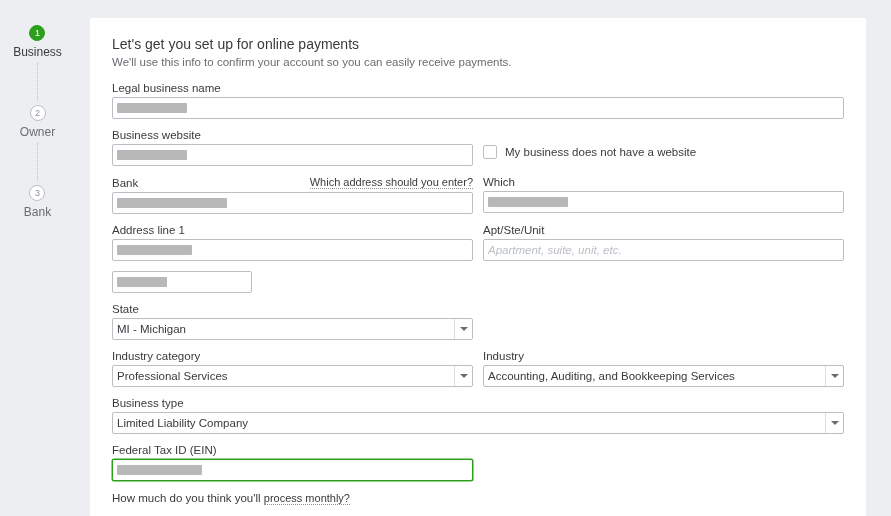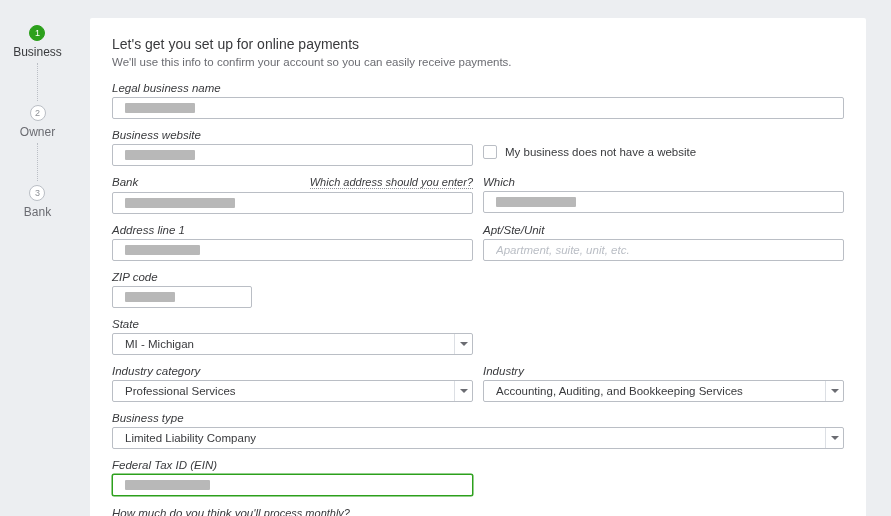--- a/index.html
+++ b/index.html
@@ -53,28 +53,28 @@
     background: #fff;
     flex: 1;
     padding: 18px 22px 20px 22px;
     border-radius: 2px;
   }
   .title { font-size: 14px; color: #393a3d; margin-bottom: 4px; }
   .subtitle { font-size: 11.5px; color: #6b6c72; margin-bottom: 14px; }
   .row { display: flex; gap: 10px; margin-bottom: 10px; }
   .col { flex: 1; display: flex; flex-direction: column; }
   .col.half { flex: 1; }
-  .label-row { display: flex; justify-content: space-between; align-items: flex-start; margin-bottom: 3px; font-style: italic; }
+  .label-row { display: flex; justify-content: space-between; align-items: center; margin-bottom: 3px; }
   .label { font-size: 11.5px; color: #393a3d; }
   .help-link { font-size: 11px; color: #393a3d; border-bottom: 1px dotted #8d9096; cursor: pointer; }
   input[type="text"], .select, .input-box {
     height: 22px;
     border: 1px solid #babec5;
     border-radius: 2px;
-    padding: 0 12px;
+    padding: 0 4px;
     font-size: 11.5px;
     color: #393a3d;
     background: #fff;
     font-family: inherit;
     outline: none;
     width: 100%;
     display: flex;
     align-items: center;
     justify-content: space-between;
   }
@@ -194,23 +194,20 @@
         <div class="col half">
           <div class="label-row">
               <span class="label">Apt/Ste/Unit</span>
             </div>
           <input type="text" placeholder="Apartment, suite, unit, etc." style="">
         </div>
       </div>
 
       <div class="row">
         <div class="col half">
-          <div class="label-row">
-              <span class="label">ZIP code</span>
-            </div>
           <div class="input-box" style="width:140px">
               <span class="redacted" style="width:50px"></span>
             </div>
         </div>
       </div>
 
       <div class="row">
         <div class="col half">
           <div class="label-row">
               <span class="label">State</span>

